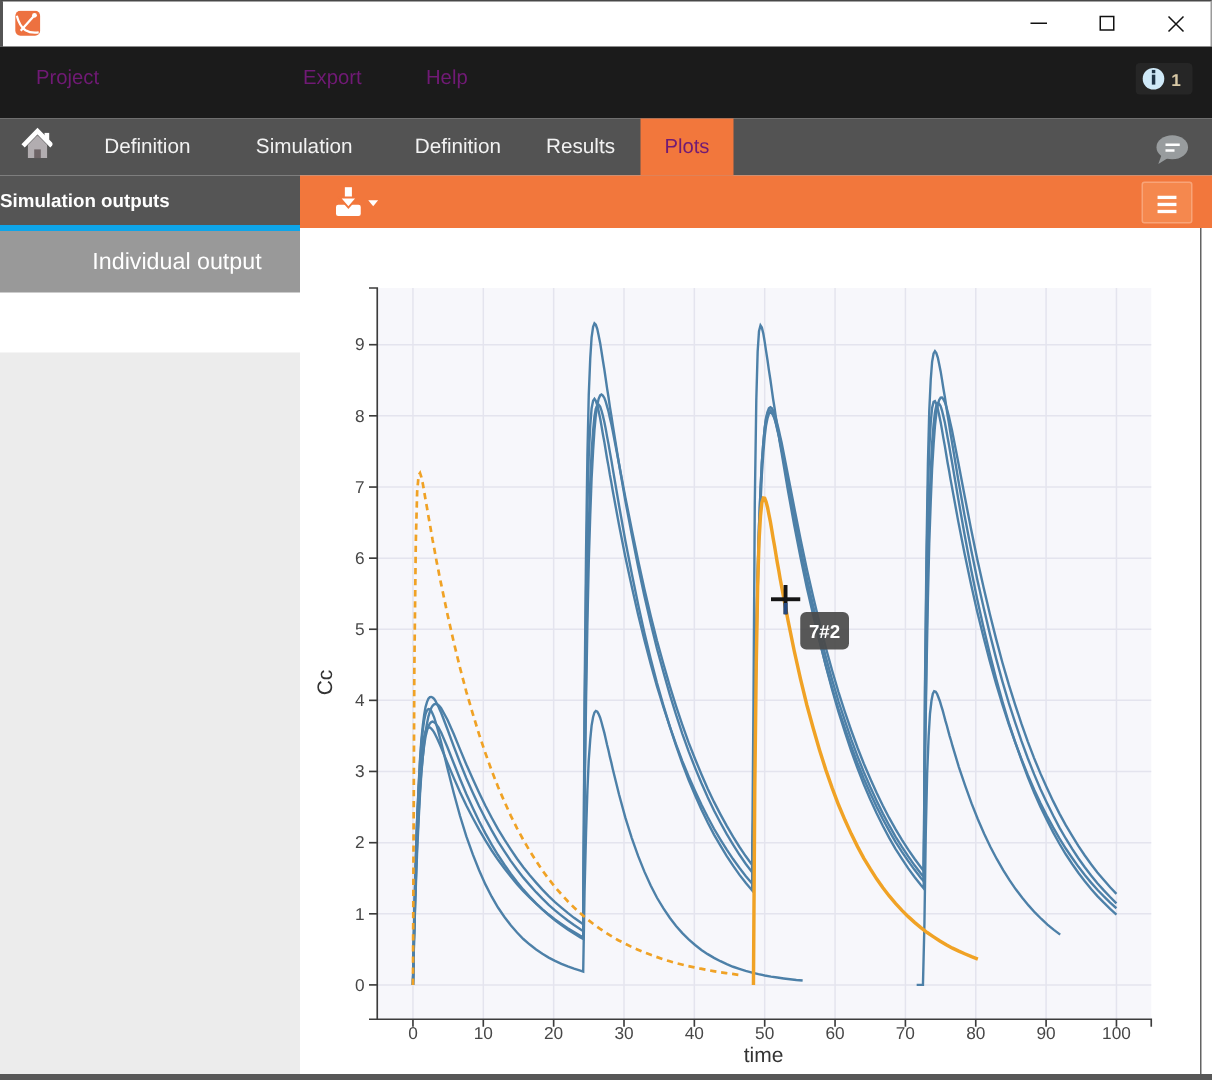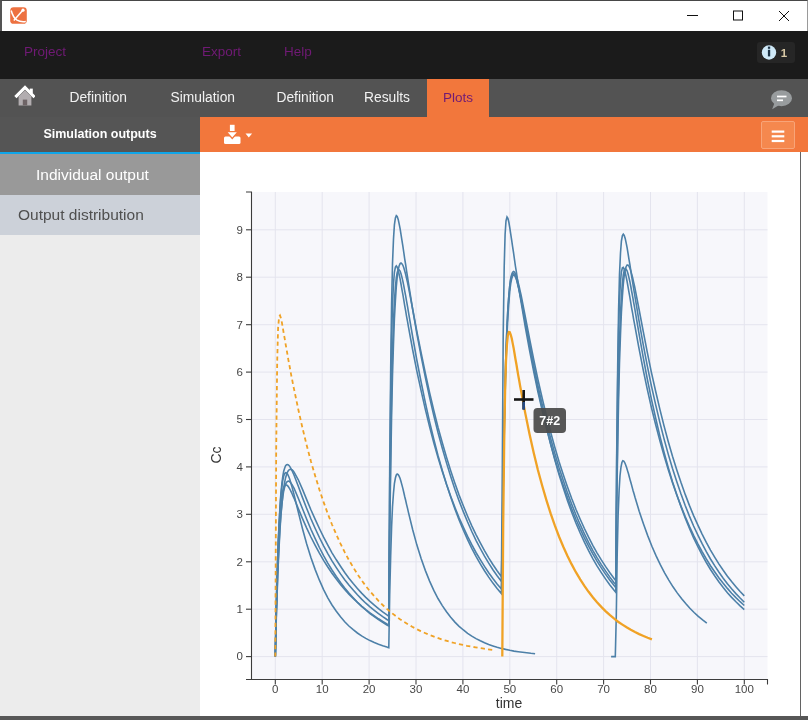--- a/index.html
+++ b/index.html
@@ -20,22 +20,22 @@
 
 #tabbar { left:0; top:79px; width:808px; height:38px; background:#535353; }
 .tab { top:79px; height:38px; line-height:38px; color:#f2f2f2; font-size:13.8px; text-align:right; }
 #tab-plots { left:427px; top:79px; width:62px; height:38px; background:#f2773c; color:#701a75; font-size:13.5px; text-align:center; line-height:38px; }
 
 
 #toolbar { left:200px; top:117px; width:608px; height:35px; background:#f2773c; }
 #hambtn { left:561px; top:4px; width:34px; height:28px; background:#f5884e; border:1px solid #f8a478; border-radius:2px; }
 
 
-#side-head { left:0; top:117px; width:200px; height:37px; background:#555555; border-bottom:2px solid #0ea5e9; line-height:35px; color:#fff; font-size:12.5px; font-weight:bold; text-align:center; line-height:35px; }
-#side-item1 { left:0; top:154px; width:200px; height:41px; background:#999999; color:#fff; font-size:15.5px; line-height:41px; padding-left:36px; }
+#side-head { left:0; top:117px; width:200px; height:37px; background:#555555; border-bottom:4px solid #0ea5e9; line-height:35px; color:#fff; font-size:12.5px; font-weight:bold; line-height:35px; }
+#side-item1 { left:0; top:154px; width:200px; height:41px; background:#999999; color:#fff; font-size:15.5px; line-height:41px; padding-left:36px;text-align:center; }
 #side-item2 { left:0; top:195px; width:200px; height:40px; background:#ccd1d9; color:#4f4f4f; font-size:15.5px; line-height:40px; padding-left:18px; }
 #side-rest { left:0; top:235px; width:200px; height:481px; background:#ececec; }
 
 
 #rightline { left:800px; top:152px; width:1px; height:564px; background:#636363; }
 #bottombar { left:0; top:716px; width:808px; height:4px; background:#575757; }
 
 #chart { position:absolute; left:0; top:0; pointer-events:none; }
 #chart text { font-family:"Liberation Sans", sans-serif; }
 .cb { stroke:#4d80a8; stroke-width:1.6; }
@@ -89,21 +89,20 @@
   <div id="tab-plots" class="abs">Plots</div>
   <svg class="abs" style="left:770px; top:90px;" width="23" height="20" viewBox="0 0 23 20">
     <ellipse cx="11.5" cy="8.2" rx="10.5" ry="8" fill="#989c9e"></ellipse>
     <path d="M4.5 13 L2.2 19.3 L10 14.5 Z" fill="#989c9e"></path>
     <line x1="7" y1="6.5" x2="16.5" y2="6.5" stroke="#fff" stroke-width="1.7"></line>
     <line x1="7" y1="10.3" x2="13" y2="10.3" stroke="#fff" stroke-width="1.7"></line>
   </svg>
 
   <div id="side-head" class="abs">Simulation outputs</div>
   <div id="side-item1" class="abs">Individual output</div>
-  <div id="side-item2" class="abs">Output distribution</div>
   <div id="side-rest" class="abs"></div>
 
   <div id="toolbar" class="abs">
     <svg class="abs" style="left:22px; top:7px;" width="34" height="22" viewBox="0 0 34 22">
       <rect x="2" y="12.5" width="16.5" height="7.5" rx="1.5" fill="#fff"></rect>
       <rect x="7.9" y="0.8" width="4.7" height="7" fill="#fff"></rect>
       <path d="M4.3 7.6 H16.2 L10.25 14.4 Z" fill="#fff" stroke="#f2773c" stroke-width="1.3"></path>
       <path d="M23.5 9.5 H30.1 L26.8 13.5 Z" fill="#fff"></path>
     </svg>
     <div id="hambtn" class="abs">

